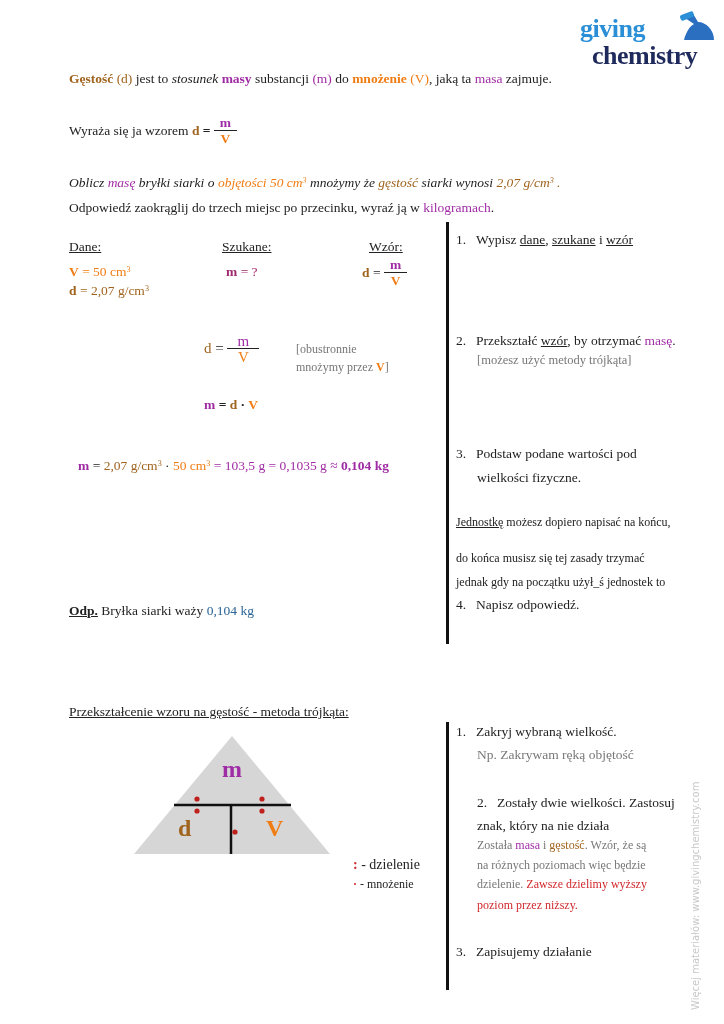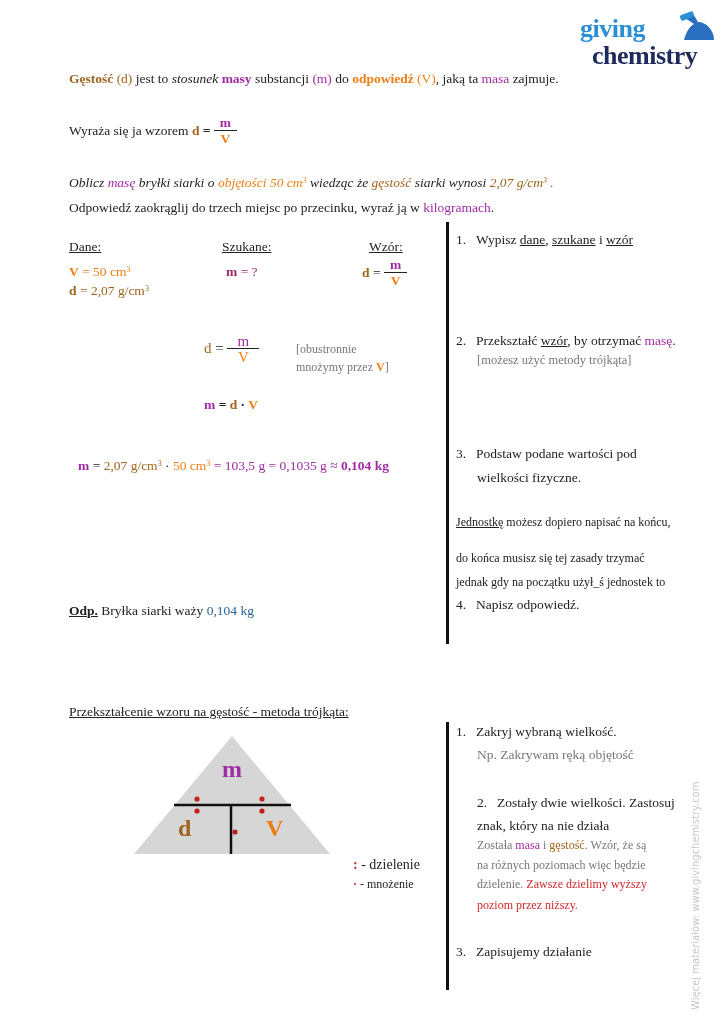--- a/index.html
+++ b/index.html
@@ -35,29 +35,29 @@
 <div class="logo">
   <span class="l1">giving</span>
   <svg style="position:absolute;left:100px;top:2px" width="38" height="32" viewBox="0 0 38 32">
     <path d="M4 6 L14 2 L20 12 C28 12 36 20 36 30 L6 30 C8 22 12 16 16 14 Z" fill="#2a6fc0"></path>
     <rect x="2" y="3" width="14" height="6" rx="2" transform="rotate(-20 9 6)" fill="#2a8fd6"></rect>
   </svg>
   <span class="l2">chemistry</span>
 </div>
 
 <div class="abs" style="left:69px;top:71px;">
-  <span class="brown b">Gęstość</span><span class="brown"> (d)</span><span> jest to </span><span class="i">stosunek</span><span class="purple b"> masy</span><span> substancji </span><span class="purple">(m)</span><span> do </span><span class="orange b">odpowiedź</span><span class="orange"> (V)</span><span>, jaką ta </span><span class="purple">masa</span><span> zajmuje.</span>
+  <span class="brown b">Gęstość</span><span class="brown"> (d)</span><span> jest to </span><span class="i">stosunek</span><span class="purple b"> masy</span><span> substancji </span><span class="purple">(m)</span><span> do </span><span class="orange b">mnożenie</span><span class="orange"> (V)</span><span>, jaką ta </span><span class="purple">masa</span><span> zajmuje.</span>
 </div>
 
 <div class="abs" style="left:69px;top:116px;">
   <span>Wyraża się ja wzorem </span><span class="brown b">d</span><span class="b"> = </span><span class="frac"><span class="num purple">m</span><span class="den orange">V</span></span>
 </div>
 
 <div class="abs i" style="left:69px;top:175px;">
-  <span>Oblicz </span><span class="purple">masę</span><span> bryłki siarki o </span><span class="orange"><span>objętości 50 cm</span><sup>3</sup></span><span> wiedząc że </span><span class="brown">gęstość</span><span> siarki wynosi </span><span class="brown"><span>2,07 g/cm</span><sup>3</sup></span><span class="brown"> .</span>
+  <span>Oblicz </span><span class="purple">masę</span><span> bryłki siarki o </span><span class="orange"><span>objętości 50 cm</span><sup>3</sup></span><span> mnożymy że </span><span class="brown">gęstość</span><span> siarki wynosi </span><span class="brown"><span>2,07 g/cm</span><sup>3</sup></span><span class="brown"> .</span>
 </div>
 <div class="abs" style="left:69px;top:200px;">
   <span>Odpowiedź zaokrąglij do trzech miejsc po przecinku, wyraź ją w </span><span class="purple">kilogramach</span><span>.</span>
 </div>
 
 <div class="vline" style="left:446px;top:222px;height:422px;"></div>
 <div class="vline" style="left:446px;top:722px;height:268px;"></div>
 
 <div class="abs u" style="left:69px;top:239px;">Dane:</div>
 <div class="abs" style="left:69px;top:264px;"><span class="orange b">V</span><span class="orange"><span> = 50 cm</span><sup>3</sup></span></div>

